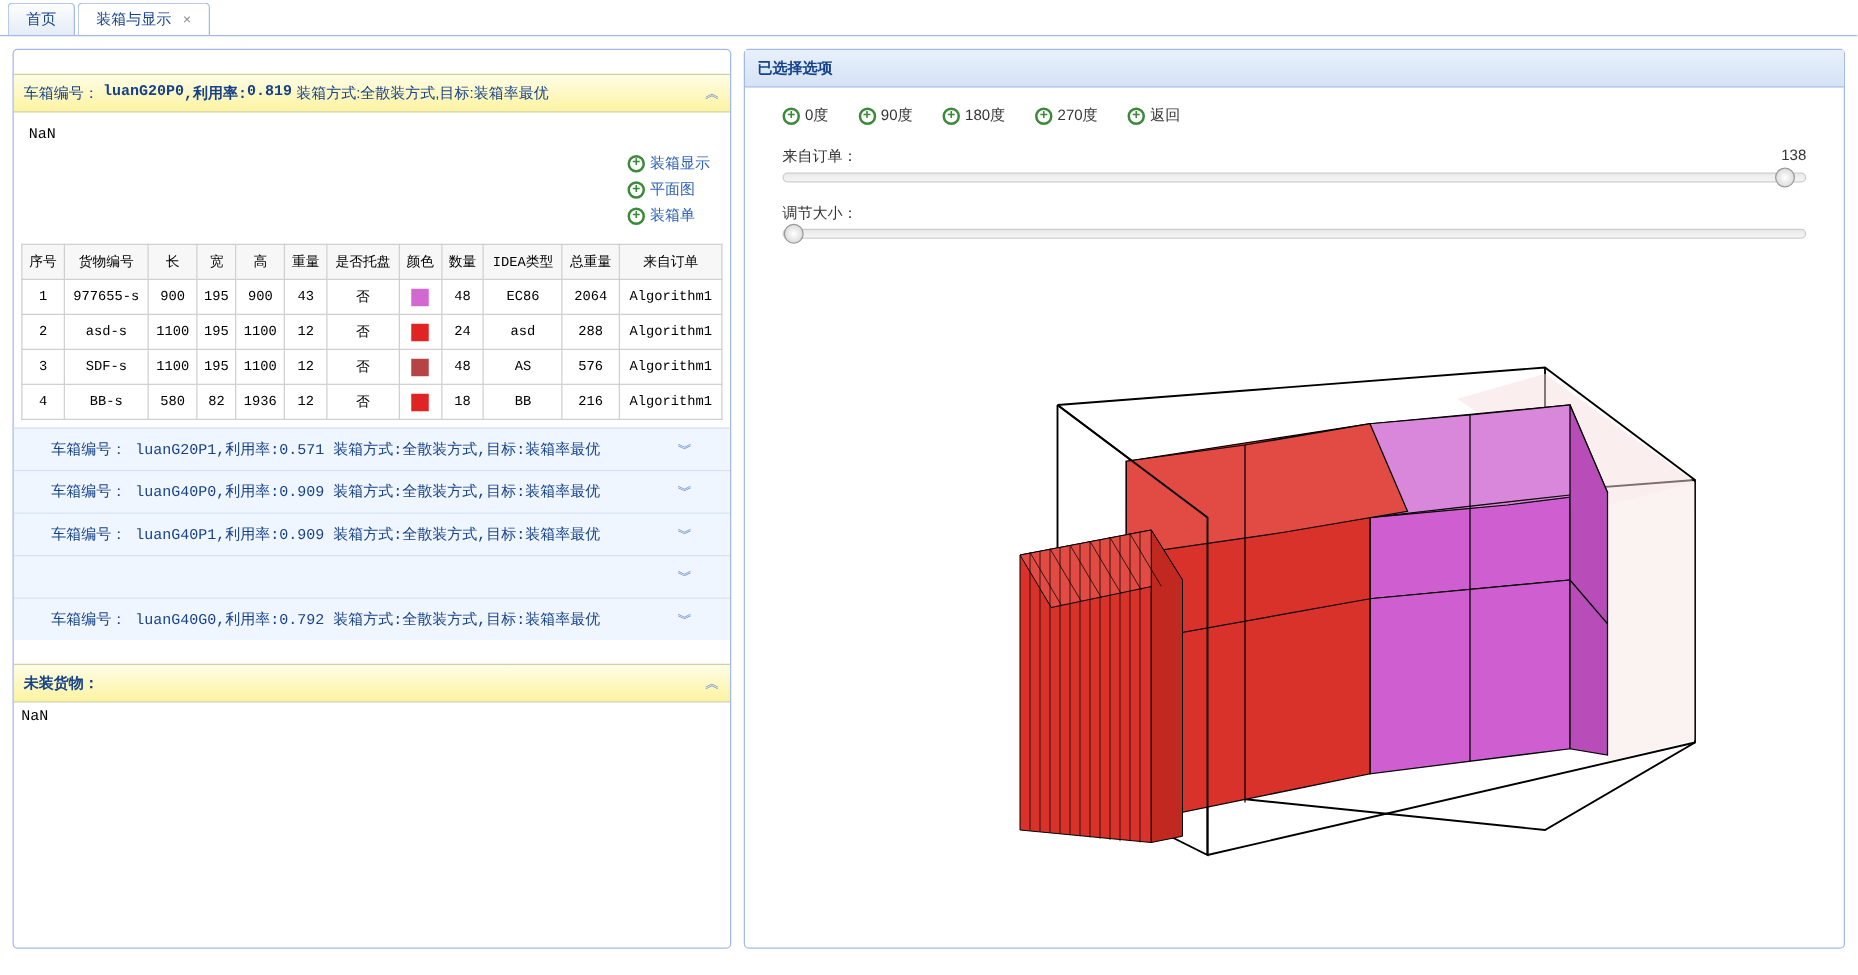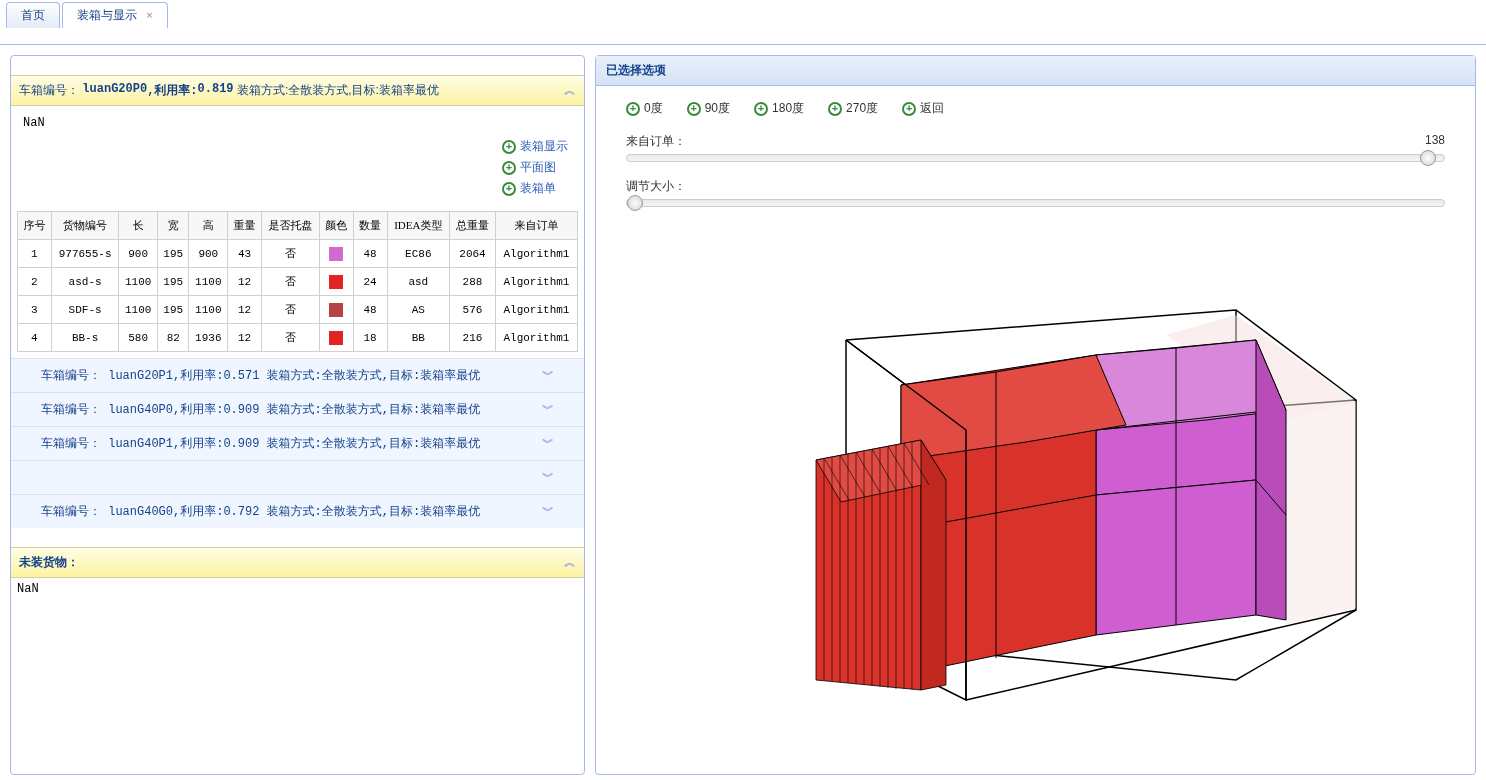--- a/index.html
+++ b/index.html
@@ -1,18 +1,18 @@
 <!DOCTYPE html>
 <html><head>
 <meta charset="utf-8">
 <style>
 * { box-sizing: border-box; margin: 0; padding: 0; }
 body { font-family: "Microsoft YaHei", Arial, sans-serif; font-size: 12px; background: #fff; color: #000; }
 
-.tabs { display: flex; border-bottom: 1px solid #a3bae9; padding: 2px 0 16px 6px; }
+.tabs { display: flex; border-bottom: 1px solid #a3bae9; padding: 2px 0 0 6px; }
 .tab { padding: 4px 14px; border: 1px solid #a3bae9; border-bottom: none; border-radius: 4px 4px 0 0; margin-right: 2px; background: linear-gradient(#fdfdfd,#e4ecf7); color: #15428b; cursor: pointer; font-size: 12px; }
 .tab.active { background: #fff; font-weight: normal; text-align: right; }
 .tab .close { margin-left: 6px; color: #888; font-size: 11px; }
 
 .workspace { display: flex; gap: 10px; padding: 10px; height: 740px; }
 .left-panel { width: 575px; border: 1px solid #a3bae9; border-radius: 4px; overflow-y: auto; background: #fff; }
 .right-panel { flex: 1; border: 1px solid #a3bae9; border-radius: 4px; background: #fff; display: flex; flex-direction: column; }
 
 .section-header { background: linear-gradient(#fffde6,#fdf3a1); padding: 6px 8px; font-size: 12px; color: #15428b; display: flex; align-items: flex-start; border-top: 1px solid #d0d0a0; border-bottom: 1px solid #d0d0a0; cursor: pointer; margin-top: 19px; }
 .section-header .chev { margin-left: auto; color: #6b8ed0; font-size: 12px; }
@@ -21,21 +21,21 @@
 
 .section-body { padding: 6px; }
 .nan { font-family: "Courier New", monospace; padding: 4px 6px; }
 
 .action-links { float: right; text-align: left; margin: 4px 10px 10px 0; }
 .action-link { display: flex; align-items: center; color: #2a5fb5; cursor: pointer; margin-bottom: 4px; font-size: 12px; }
 .plus-icon { width: 14px; height: 14px; border: 2px solid #3a8a3a; border-radius: 50%; display: inline-flex; align-items: center; justify-content: center; color: #3a8a3a; font-weight: bold; font-size: 11px; line-height: 1; margin-right: 4px; background: #fff; }
 
 .data-table { width: 100%; border-collapse: collapse; clear: both; margin-top: 6px; }
 .data-table th, .data-table td { border: 1px solid #d0d0d0; padding: 6px 4px; text-align: center; font-size: 11px; font-family: "Courier New", monospace; }
-.data-table th { background: #f7f7f7; font-family: Liberation Serif, serif; font-weight: normal; }
+.data-table th { background: #f7f7f7; font-family: Liberation Mono, monospace; font-weight: normal; }
 .color-swatch { width: 14px; height: 14px; margin: 0 auto; }
 
 .sub-row { background: #f0f6ff; padding: 8px 30px; font-size: 12px; color: #15428b; border-top: 1px solid #d6e3f3; display: flex; align-items: center; cursor: pointer; font-family: "Courier New", monospace; text-align: center; }
 .sub-row .chev { margin-left: auto; color: #6b8ed0; }
 
 .right-header { background: linear-gradient(#e8f0fb,#d5e3f5); padding: 6px 10px; color: #15428b; font-weight: bold; border-bottom: 1px solid #a3bae9; }
 
 .rotation-row { display: flex; gap: 24px; padding: 14px 30px 8px; align-items: center; }
 .rot-btn { display: flex; align-items: center; color: #333; cursor: pointer; font-size: 12px; }
 

